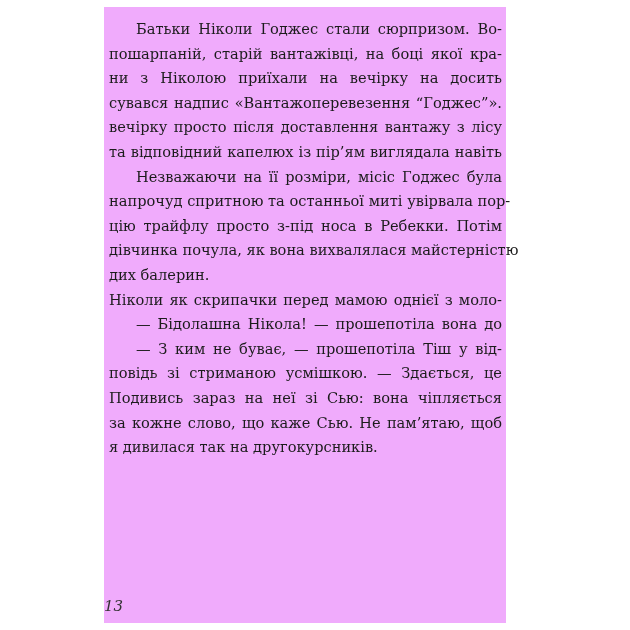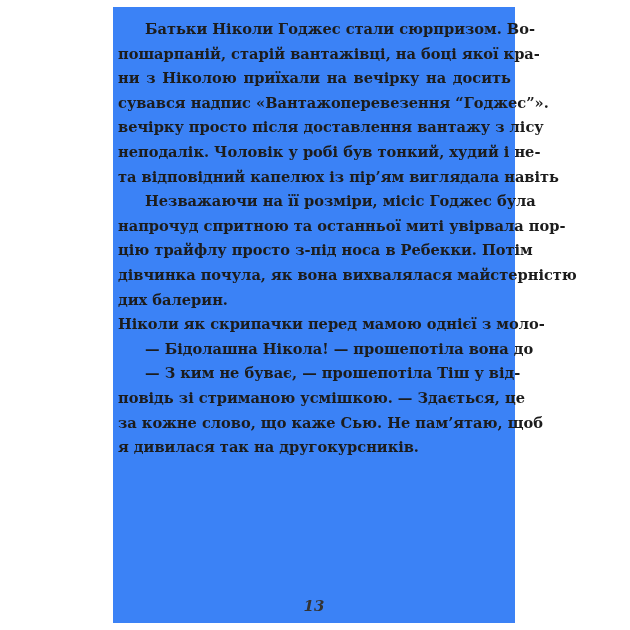--- a/index.html
+++ b/index.html
@@ -8,27 +8,26 @@
       background: #ffffff;
     }
     body {
       width: 630px;
       height: 630px;
       position: relative;
       overflow: hidden;
     }
     .page {
       position: absolute;
-      left: 113px;
+      left: 104px;
       top: 7px;
       width: 402px;
       height: 616px;
-      background: #3b82f6;
+      background: #f0abfc;
       box-sizing: border-box;
-      font-weight: bold;
     }
     .text-block {
       position: absolute;
       left: 5px;
       top: 10px;
       width: 393px;
       font-family: "DejaVu Serif", "Liberation Serif", serif;
       font-size: 14.6px;
       color: #1c1c1c;
     }
@@ -43,57 +42,56 @@
       text-align-last: left;
     }
     .line.indent {
       padding-left: 27px;
     }
     .page-number {
       position: absolute;
       left: 0;
       width: 100%;
       top: 590px;
-      text-align: center;
       font-family: "DejaVu Serif", "Liberation Serif", serif;
       font-style: italic;
       font-size: 15px;
       color: #333333;
     }
   </style>
 </head>
 <body>
 
 <div class="page">
   <div class="text-block">
 
     <div>
       <div class="line indent">Батьки Ніколи Годжес стали сюрпризом. Во-</div>
       <div class="line">пошарпаній, старій вантажівці, на боці якої кра-</div>
       <div class="line">ни з Ніколою приїхали на вечірку на досить</div>
       <div class="line">сувався надпис «Вантажоперевезення “Годжес”».</div>
       <div class="line">вечірку просто після доставлення вантажу з лісу</div>
-      <div class="line">неподалік. Чоловік у робі був тонкий, худий і не-</div>
       <div class="line">та відповідний капелюх із пір’ям виглядала навіть</div>
     </div>
 
     <div>
       <div class="line indent">Незважаючи на її розміри, місіс Годжес була</div>
       <div class="line">напрочуд спритною та останньої миті увірвала пор-</div>
       <div class="line">цію трайфлу просто з-під носа в Ребекки. Потім</div>
       <div class="line">дівчинка почула, як вона вихвалялася майстерністю</div>
       <div class="line last">дих балерин.</div>
       <div class="line">Ніколи як скрипачки перед мамою однієї з моло-</div>
     </div>
 
     <div>
       <div class="line indent">— Бідолашна Нікола! — прошепотіла вона до</div>
     </div>
 
     <div>
       <div class="line indent">— З ким не буває, — прошепотіла Тіш у від-</div>
       <div class="line">повідь зі стриманою усмішкою. — Здається, це</div>
+      <div class="line">Подивись зараз на неї зі Сью: вона чіпляється</div>
       <div class="line">за кожне слово, що каже Сью. Не пам’ятаю, щоб</div>
       <div class="line last">я дивилася так на другокурсників.</div>
     </div>
   </div>
   <div class="page-number">13</div>
 </div>
 
 </body></html>

